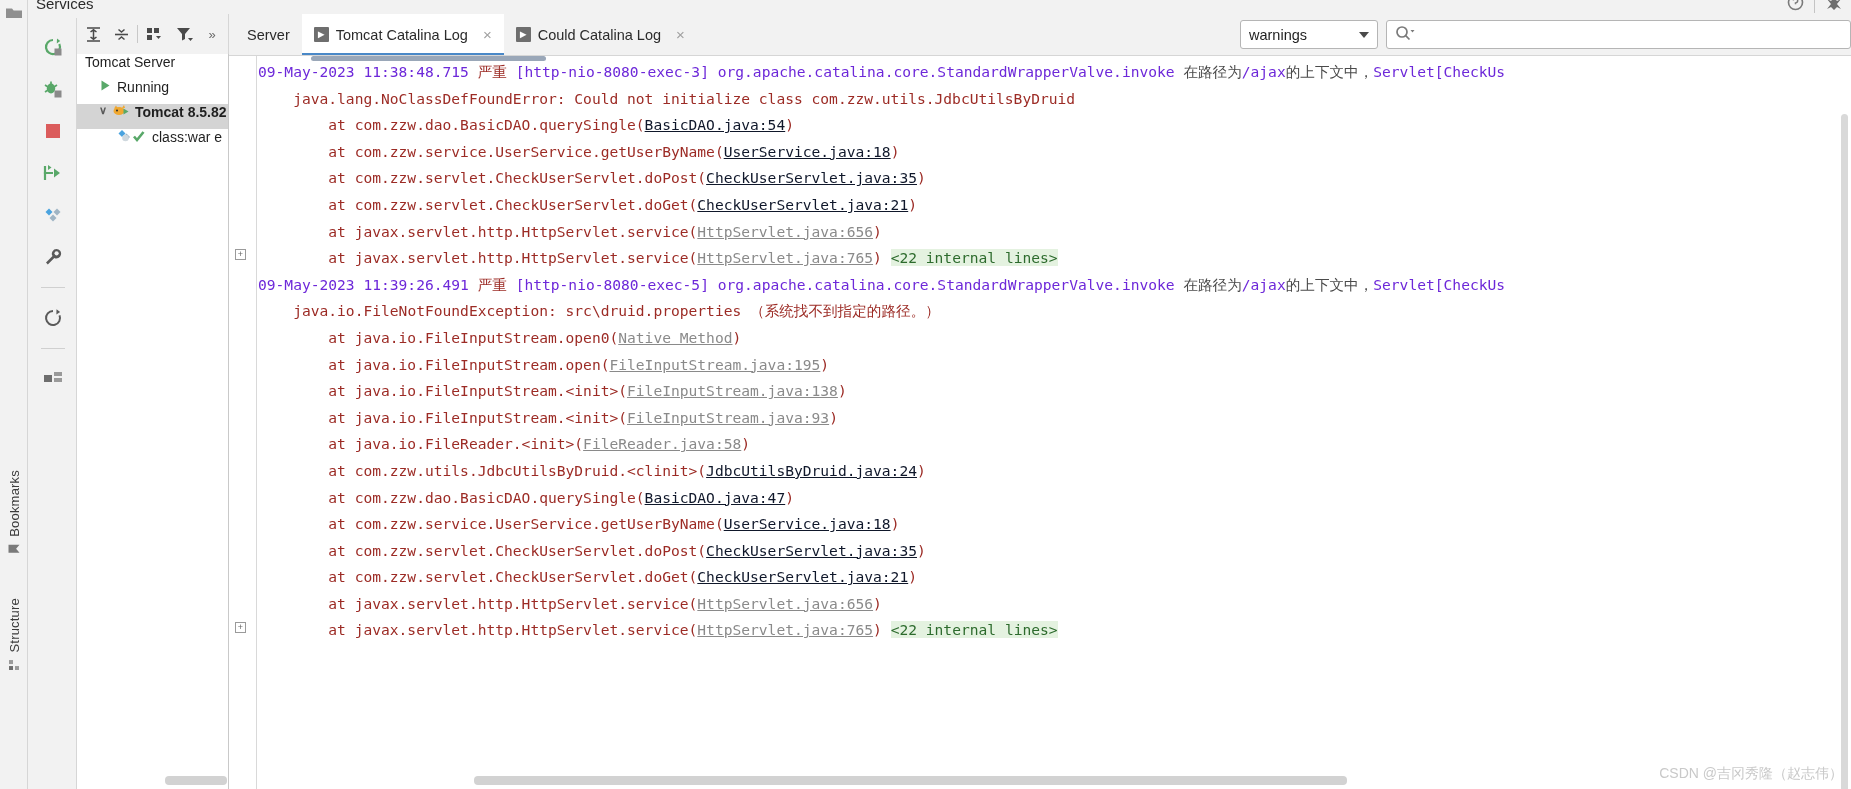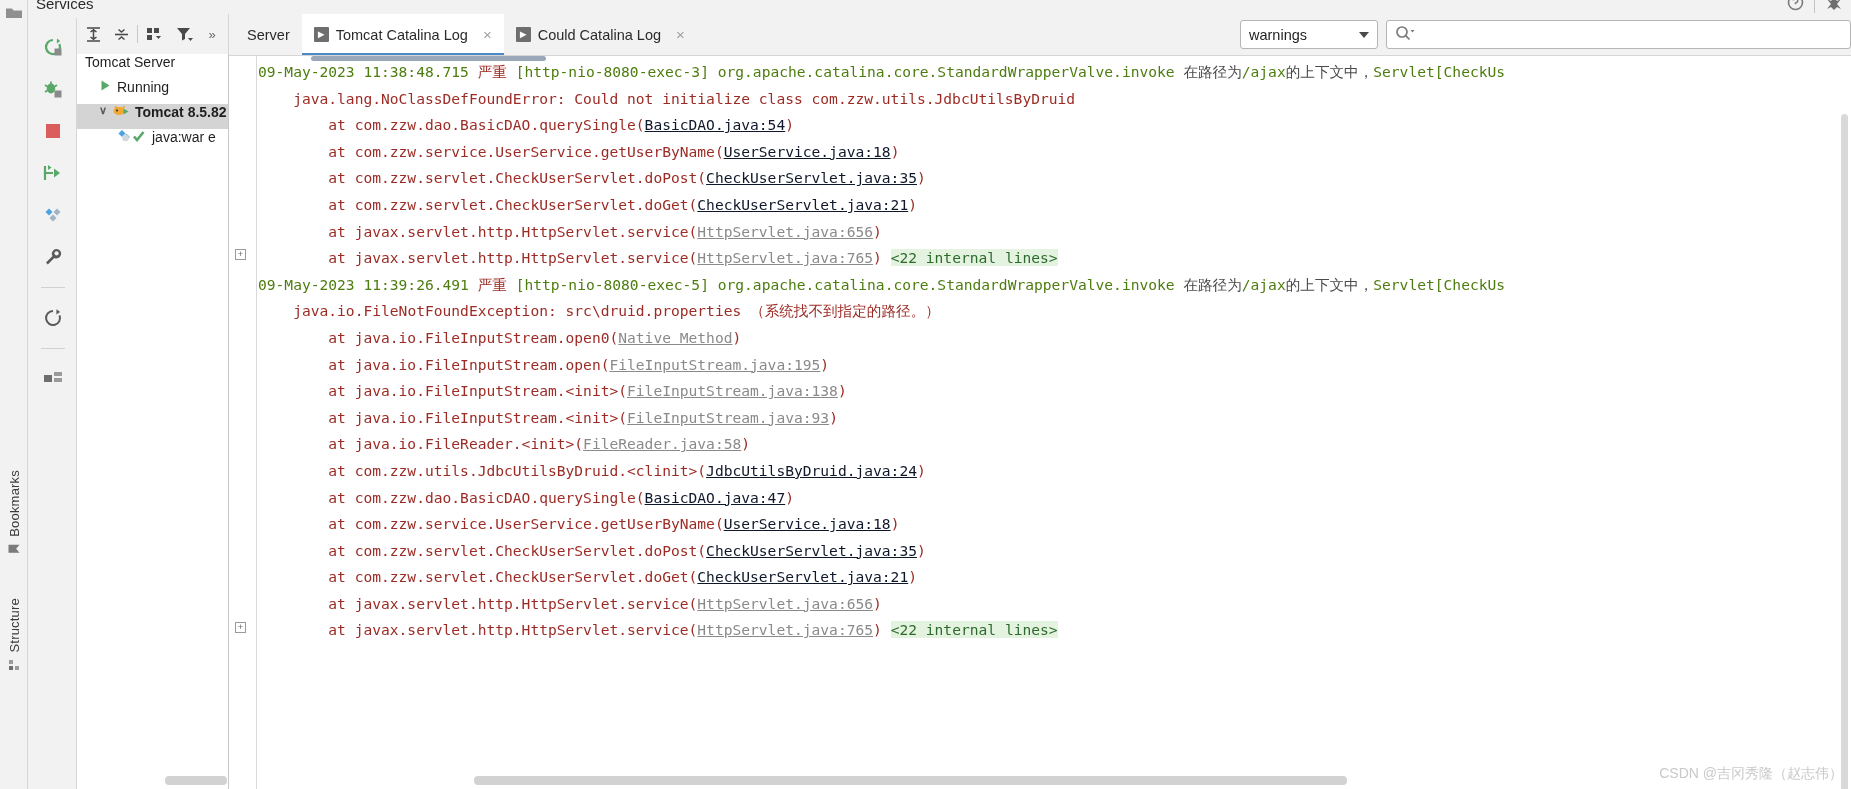--- a/index.html
+++ b/index.html
@@ -233,21 +233,21 @@
     left: 29px; top: 0;
     right: 0; bottom: 0;
     padding-top: 3px;
     font-family: "DejaVu Sans Mono", monospace;
     font-size: 14.6px;
     line-height: 26.6px;
     white-space: pre;
     overflow: hidden;
   }
   .log-line { height: 26.6px; white-space: pre; }
-  .c-plain { color: #4d7c0f; }
+  .c-plain { color: #6d28d9; }
   .c-err   { color: #9c2b25; }
   .c-link  { color: #0f172a; text-decoration: underline; }
   .c-glink { color: #8a8a8a; text-decoration: underline; }
   .c-cjk   { color: #4a4a4a; margin-top: 22px; }
   .c-fold  { color: #2d6b2d; background: #e4f2e0; margin-top: 15px; }
 
   
   .hscroll-top {
     position: absolute;
     left: 311px; top: 56px;
@@ -435,21 +435,21 @@
     </div>
     <div class="tree-row tree-indent-3">
       <span class="tree-ico">
         <svg width="30" height="15" viewBox="0 0 30 15">
           <path d="M5 1l3.5 3.5L5 8 1.5 4.5z" fill="#4aa3df"></path>
           <path d="M9.5 4.5L13 8l-3.5 3.5L6 8z" fill="#9fb4c4"></path>
           <circle cx="8.5" cy="9" r="3.3" fill="#cfd8de"></circle>
           <path d="M17 7.5l3 3.5 6.5-8" stroke="#59a869" stroke-width="2.6" fill="none"></path>
         </svg>
       </span>
-      <span>java:war e</span>
+      <span>class:war e</span>
     </div>
     <div class="hscroll-bottom-tree"></div>
   </div>
 
   <div class="tabstrip">
     <div class="tab">
       <span>Server</span>
     </div>
     <div class="tab active">
       <span class="tab-run-ico">►</span>

